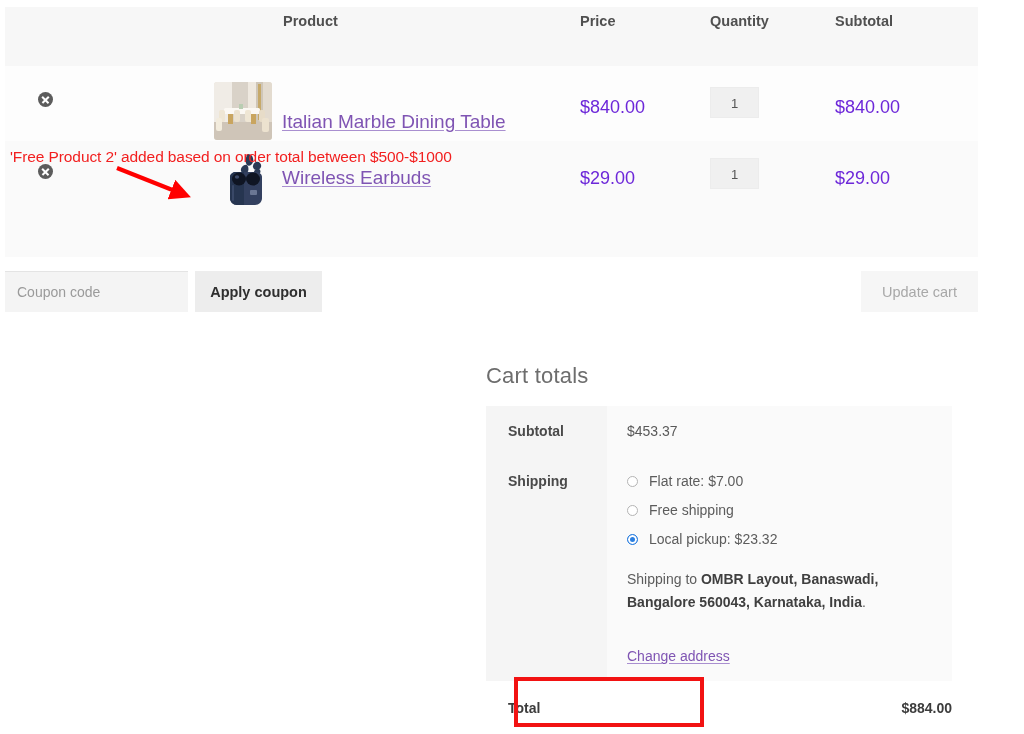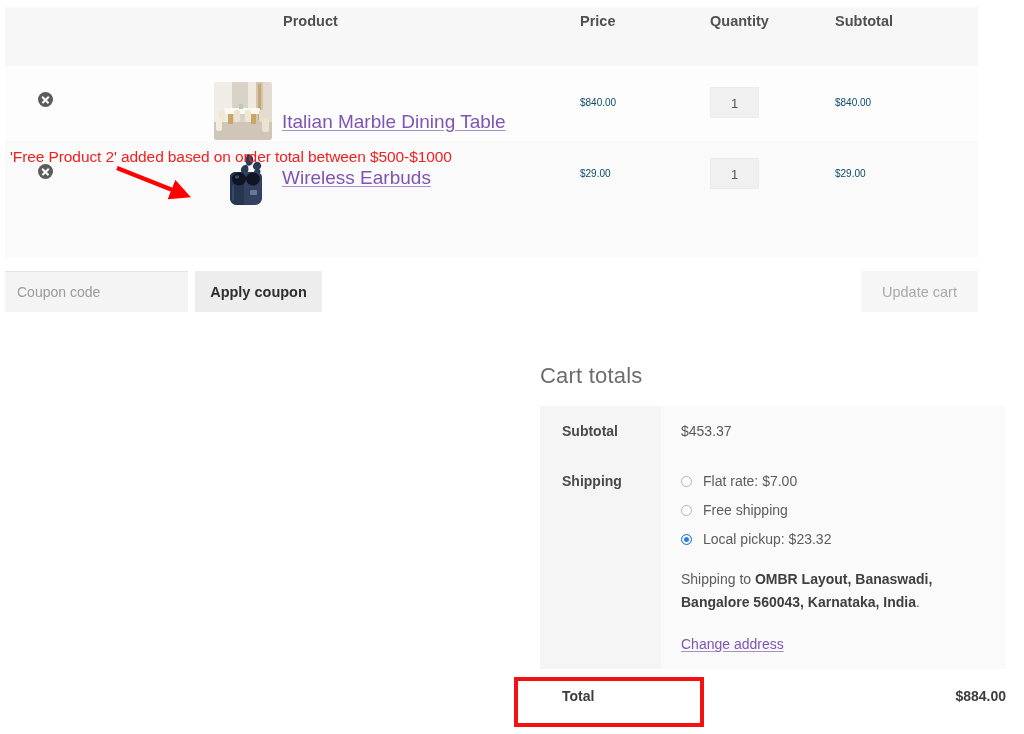--- a/index.html
+++ b/index.html
@@ -117,22 +117,22 @@
     color: #7f54b3;
     text-decoration: underline;
     text-decoration-color: #a98fd0;
     text-underline-offset: 2px;
     cursor: pointer;
     text-align: right;
   }
   .row-2 .prod-link { margin-top: 26px; }
 
   .price-cell, .subtotal-cell {
-    font-size: 10px;
-    color: #0c4a6e;
+    font-size: 18px;
+    color: #6d28d9;
   }
   .price-val {
     display: inline-block;
     margin: 31px 0 0 10px;
   }
   .row-2 .price-val { margin-top: 27px; }
   .subtotal-val {
     display: inline-block;
     margin: 31px 0 0 14px;
   }
@@ -203,21 +203,21 @@
     border: none;
     font-family: "Liberation Sans", sans-serif;
     font-size: 14.5px;
     color: #a8a8a8;
     cursor: default;
   }
 
   
   .totals-wrap {
     position: absolute;
-    left: 540px;
+    left: 486px;
     top: 363px;
     width: 466px;
   }
   .totals-title {
     font-size: 22px;
     font-weight: 400;
     color: #6d6d6d;
     margin: 0 0 17px 0;
     letter-spacing: .2px;
   }
@@ -272,21 +272,21 @@
     box-sizing: border-box;
     position: relative;
     cursor: pointer;
   }
   .radio.checked {
     border-color: #2b7fe0;
     background: #2b7fe0;
     box-shadow: inset 0 0 0 2px #ffffff;
   }
   .ship-dest {
-    margin: 21px 0 4px 0;
+    margin: 21px 0 16px 0;
     font-size: 14px;
     line-height: 1.62;
     color: #5c5c5c;
     max-width: 320px;
   }
   .ship-dest b { font-weight: 700; color: #3f3f3f; }
   .change-address {
     display: inline-block;
     margin-top: 19px;
     font-size: 14px;

